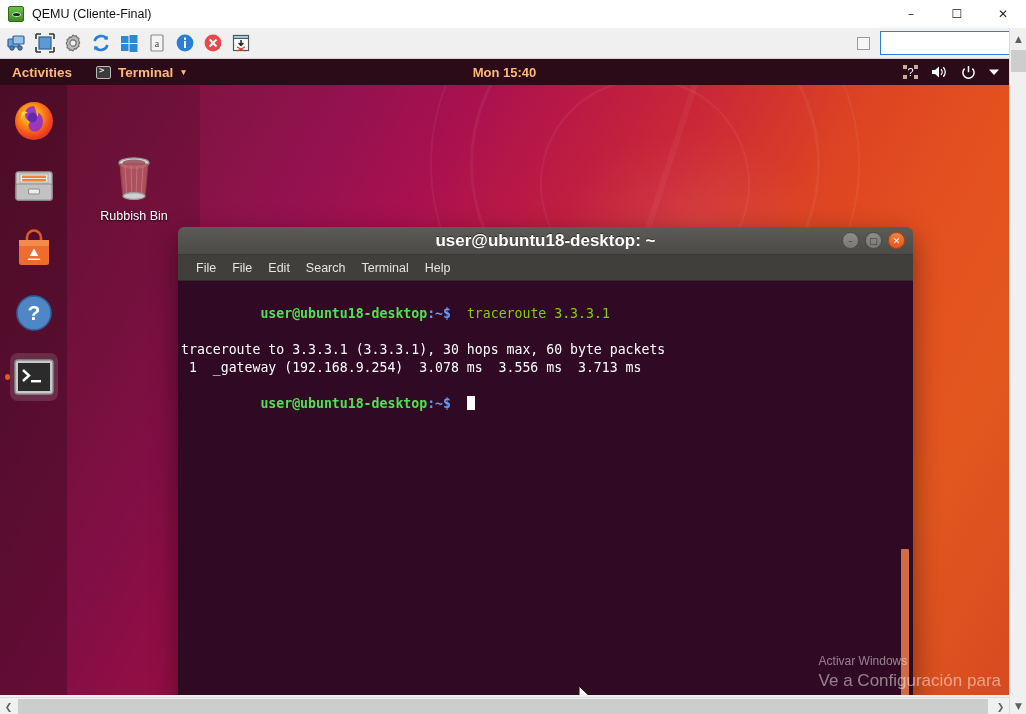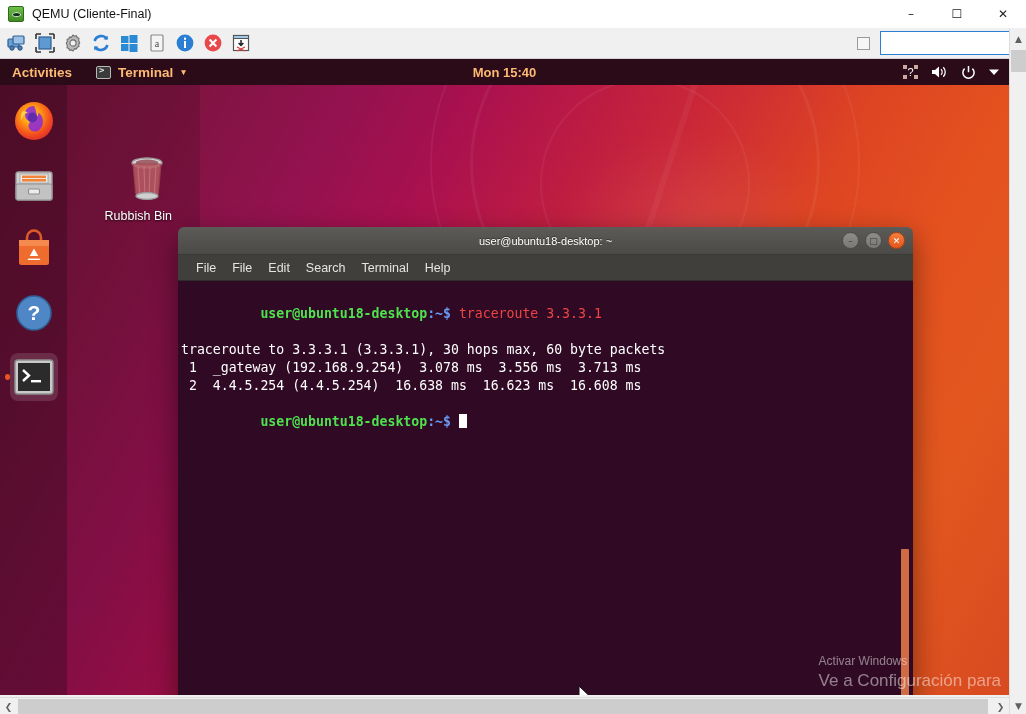--- a/index.html
+++ b/index.html
@@ -170,42 +170,42 @@
   }
   .dock-item.active{ background:rgba(255,255,255,0.13); }
   .dock-item.active:before{
     content:""; position:absolute; left:-5px; top:50%; margin-top:-3px;
     width:5px; height:6px; border-radius:50%; background:#e95420;
   }
 
   
   .desk-icon{
     position:absolute; left:96px; top:94px; width:76px;
-    display:flex; flex-direction:column; align-items:flex-end; gap:4px;
+    display:flex; flex-direction:column; align-items:center; gap:4px;
   }
   .desk-icon .label{
     color:#fff; font-size:12.5px; text-shadow:0 1px 2px rgba(0,0,0,0.8);
     white-space:nowrap;
   }
 
   
   .term-window{
     position:absolute; left:178px; top:168px; width:735px; height:488px;
     border-radius:6px 6px 0 0; box-shadow:0 10px 28px rgba(0,0,0,0.45);
     overflow:hidden;
   }
   .term-titlebar{
     height:28px;
     background:linear-gradient(#5c5b58,#4b4a47);
     border-bottom:1px solid #3a3a37;
     display:flex; align-items:center; justify-content:center;
     position:relative;
   }
   .term-title{
-    color:#ffffff; font-size:11px; font-weight:normal;
+    color:#ffffff; font-size:17px; font-weight:bold;
     text-shadow:0 -1px 0 rgba(0,0,0,0.45);
   }
   .term-btns{ position:absolute; right:8px; display:flex; gap:6px; }
   .tbtn{
     width:17px; height:17px; border-radius:50%;
     display:flex; align-items:center; justify-content:center;
     font-size:9px; color:#3c3b38; font-family:"DejaVu Sans", sans-serif;
     background:linear-gradient(#8d8c88,#7a7975);
     border:1px solid #4e4d4a;
   }
@@ -225,21 +225,21 @@
     position:relative; height:434px; background:#300a24;
     padding:6px 0 0 3px; overflow:hidden;
   }
   .term-line{
     font-family:"DejaVu Sans Mono", monospace;
     font-size:13.2px; line-height:18px; color:#ffffff;
     white-space:pre;
   }
   .tg{ color:#4ee24e; font-weight:bold; }
   .tb{ color:#6a9bf4; font-weight:bold; }
-  .tw{ color:#ef4444; }
+  .tw{ color:#84cc16;margin-left:8px; }
   .cursor{
     display:inline-block; width:8px; height:14px; background:#ffffff;
     vertical-align:-2px;
   }
   .term-scroll{
     position:absolute; right:4px; top:268px; width:8px; height:215px;
     background:#d06c45; border-radius:1px;
   }
 
   
@@ -491,21 +491,20 @@
       </div>
 
       <div class="term-body">
 
         <div class="term-line">
           <span class="tg">user@ubuntu18-desktop</span><span class="tb">:~$</span><span class="tw"> traceroute 3.3.3.1</span>
         </div>
 
         <div class="term-line">traceroute to 3.3.3.1 (3.3.3.1), 30 hops max, 60 byte packets</div>
         <div class="term-line"> 1  _gateway (192.168.9.254)  3.078 ms  3.556 ms  3.713 ms</div>
-        <div class="term-line"> 2  4.4.5.254 (4.4.5.254)  16.638 ms  16.623 ms  16.608 ms</div>
 
         <div class="term-line">
           <span class="tg">user@ubuntu18-desktop</span><span class="tb">:~$</span><span class="tw"> </span><span class="cursor"></span>
         </div>
 
         <div class="term-scroll"></div>
       </div>
     </div>
 
     <div class="watermark">

